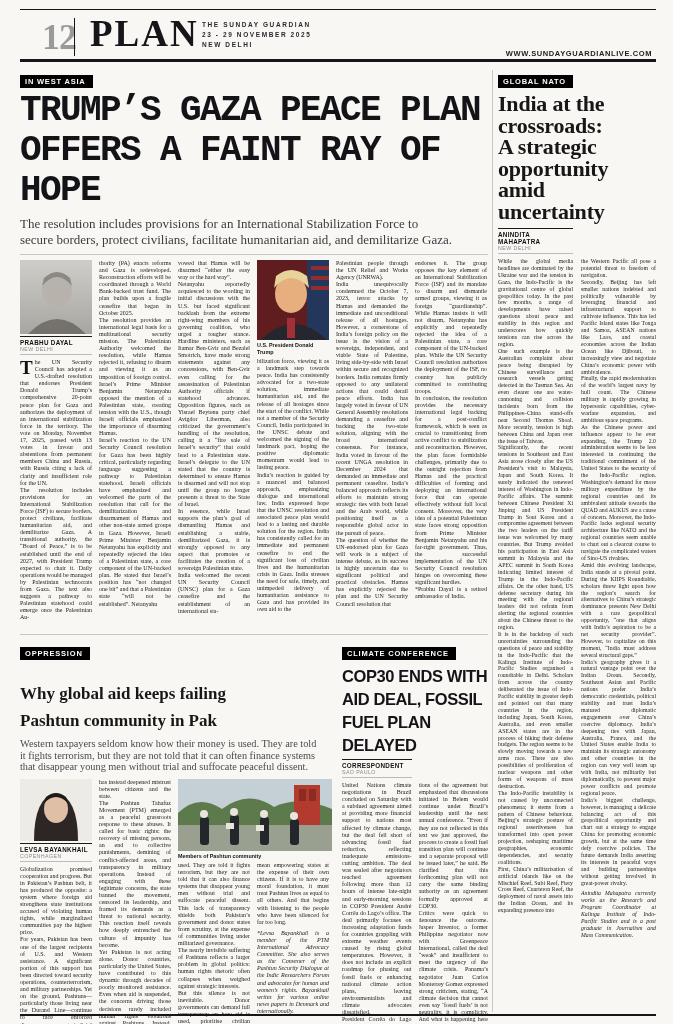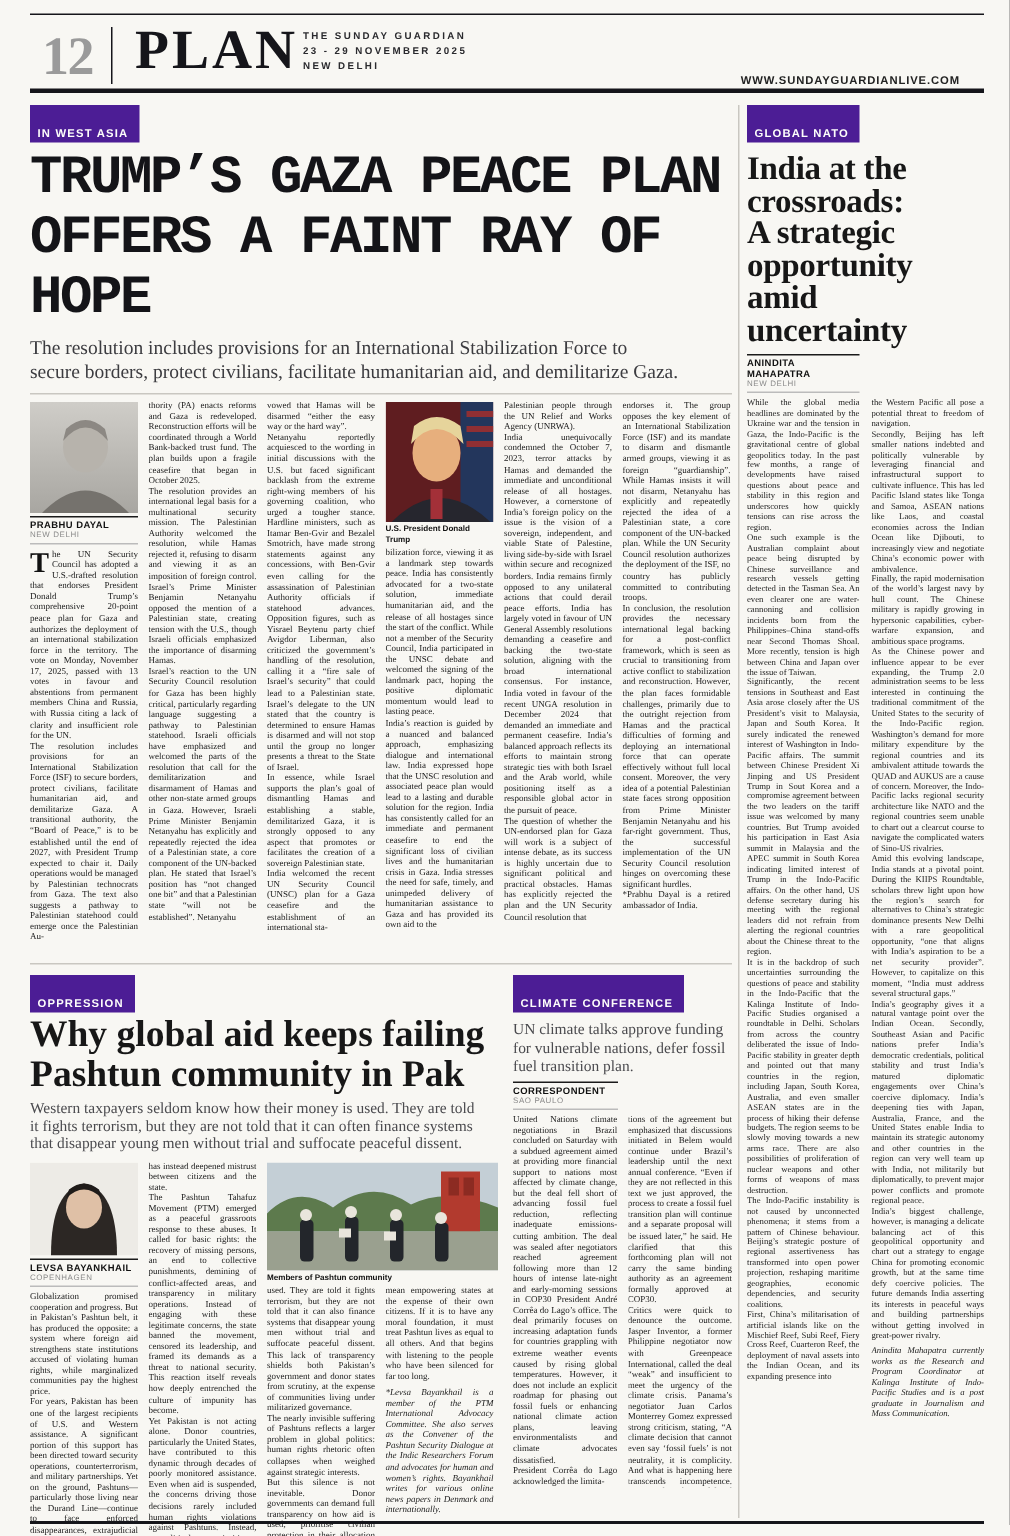--- a/index.html
+++ b/index.html
@@ -1,56 +1,56 @@
 <!DOCTYPE html>
 <html><head>
 <meta charset="utf-8">
 <style>
   html,body{margin:0;padding:0;background:#888;}
   .page{position:relative;width:673px;height:1024px;background:#f8f7f3;margin:0 auto;
         font-family:"Liberation Serif", serif;color:#1a1a1a;overflow:hidden;}
   
   .top-rule{position:absolute;left:20px;right:17px;top:9px;height:1px;background:#15151a;}
   .hdr{position:absolute;left:20px;right:17px;top:14px;height:44px;}
-  .page-num{position:absolute;left:8px;top:2px;font-family:"Liberation Serif",serif;
+  .page-num{position:absolute;left:22px;top:2px;font-family:"Liberation Serif",serif;
             font-size:36px;font-weight:bold;color:#9a9a9a;letter-spacing:-1px;}
   .hdr-vrule{position:absolute;left:54px;top:4px;width:1px;height:38px;background:#15151a;}
   .section-title{position:absolute;left:70px;top:-2px;font-size:37px;font-weight:bold;
             letter-spacing:2px;color:#15151a;}
   .issue-block{position:absolute;left:182px;top:6px;font-family:"Liberation Sans",sans-serif;
             font-size:6.5px;font-weight:bold;letter-spacing:1.6px;color:#2a2a2e;line-height:10px;}
-  .site-url{position:absolute;right:16px;bottom:0;font-family:"Liberation Sans",sans-serif;
+  .site-url{position:absolute;right:4px;bottom:0;font-family:"Liberation Sans",sans-serif;
             font-size:7.5px;font-weight:bold;letter-spacing:.6px;color:#222;margin-left:44px;}
   .thick-rule{position:absolute;left:20px;right:17px;top:59px;height:3px;background:#15151a;}
   .bottom-rule{position:absolute;left:20px;right:17px;top:1014px;height:2px;background:#15151a;}
   .main-vrule{position:absolute;left:492px;top:70px;bottom:12px;width:1px;background:#c9c7c1;}
   
-  .tag{display:inline-block;background:#4c1d95;color:#fdfdfb;font-family:"Liberation Sans",sans-serif;
-       font-size:7.5px;font-weight:bold;letter-spacing:.8px;padding:14px 7px 2px 5px;}
+  .tag{display:inline-block;background:#000000;color:#fdfdfb;font-family:"Liberation Sans",sans-serif;
+       font-size:7.5px;font-weight:bold;letter-spacing:.8px;padding:2px 7px 2px 5px;}
   .byline{border-top:1px solid #1a1a1a;border-bottom:1px solid #bbb;padding:2px 0 2px 0;margin:2px 0 4px 0;}
   .byline .nm{font-family:"Liberation Sans",sans-serif;font-size:6.3px;font-weight:bold;color:#111;letter-spacing:.3px;}
   .byline .loc{font-family:"Liberation Sans",sans-serif;font-size:5.3px;color:#8a8a8a;letter-spacing:.4px;}
   .txt{font-size:6px;line-height:7.1px;text-align:justify;white-space:pre-line;color:#222;}
   .cap{font-family:"Liberation Sans",sans-serif;font-size:5.4px;font-weight:bold;color:#111;margin-top:2px;line-height:6.5px;}
   .dropcap{float:left;font-size:19px;line-height:16px;font-weight:bold;padding:1px 2px 0 0;color:#111;}
   .bio{font-style:italic;display:block;margin-top:4px;}
   .col{overflow:hidden;}
   
   .left-region{position:absolute;left:20px;top:70px;width:468px;}
   .gaza-head{font-family:Liberation Mono, monospace;font-weight:bold;font-size:36px;
              letter-spacing:-1.6px;line-height:40px;color:#141418;white-space:pre-line;margin-top:3px;}
   .gaza-sub{font-size:13px;line-height:16px;color:#3c3c40;margin-top:5px;white-space:pre-line;}
   .hair-rule{height:1px;background:#c9c7c1;margin:6px 0 5px 0;}
   .cols6{display:flex;gap:7px;}
   .cols6 .col{width:72px;height:368px;}
   .photo{display:block;}
   
   .bottom-row{display:flex;gap:10px;margin-top:7px;}
   .pash{width:312px;}
-  .pash-head{font-size:25px;font-weight:bold;line-height:27px;color:#171717;white-space:pre-line;margin-top:0;}
+  .pash-head{font-size:17px;font-weight:bold;line-height:27px;color:#171717;white-space:pre-line;margin-top:20px;}
   .pash-sub{font-size:10.3px;line-height:11.5px;color:#4a4a4e;margin-top:4px;white-space:pre-line;}
   .pash-body{display:flex;gap:7px;margin-top:6px;}
   .pash-body .col{width:72px;height:306px;}
   .pash-right{width:154px;}
   .pash-right .duo{display:flex;gap:7px;margin-top:3px;}
   .pash-right .duo .col{height:216px;}
   .cop{width:146px;}
   .cop-head{font-family:"Liberation Sans",sans-serif;font-weight:bold;font-size:16.5px;
             letter-spacing:-.4px;line-height:23px;color:#141418;white-space:pre-line;margin-top:5px;}
   .cop-sub{font-size:10.3px;line-height:12.5px;color:#4a4a4e;margin-top:5px;}
@@ -229,21 +229,23 @@
               <div class="col">
                 <div class="txt"><span>mean empowering states at the expense of their own citizens. If it is to have any moral foundation, it must treat Pashtun lives as equal to all others. And that begins with listening to the people who have been silenced for far too long.</span><span class="bio">*Levsa Bayankhail is a member of the PTM International Advocacy Committee. She also serves as the Convener of the Pashtun Security Dialogue at the Indic Researchers Forum and advocates for human and women’s rights. Bayankhail writes for various online news papers in Denmark and internationally.</span></div>
               </div>
             </div>
           </div>
         </div>
       </div>
 
       <div class="cop">
         <span class="tag">CLIMATE CONFERENCE</span>
-        <div class="cop-sub">UN climate talks approve funding for vulnerable nations, defer fossil fuel transition plan.</div>
+        <div class="cop-head">COP30 ENDS WITH
+AID DEAL, FOSSIL
+FUEL PLAN DELAYED</div>
         <div class="byline" style="width:70px">
           <div class="nm">CORRESPONDENT</div>
           <div class="loc">SAO PAULO</div>
         </div>
         <div class="cop-cols">
           <div class="col">
             <div class="txt">United Nations climate negotiations in Brazil concluded on Saturday with a subdued agreement aimed at providing more financial support to nations most affected by climate change, but the deal fell short of advancing fossil fuel reduction, reflecting inadequate emissions-cutting ambition. The deal was sealed after negotiators reached agreement following more than 12 hours of intense late-night and early-morning sessions in COP30 President André Corrêa do Lago’s office. The deal primarily focuses on increasing adaptation funds for countries grappling with extreme weather events caused by rising global temperatures. However, it does not include an explicit roadmap for phasing out fossil fuels or enhancing national climate action plans, leaving environmentalists and climate advocates dissatisfied.
 President Corrêa do Lago acknowledged the limita-</div>
           </div>
           <div class="col">

